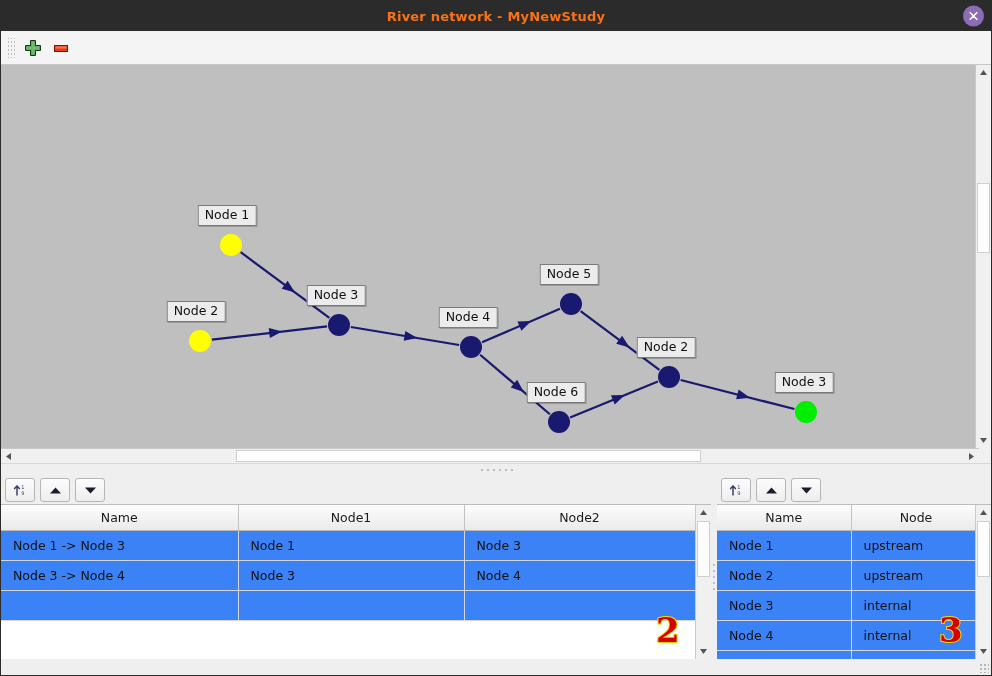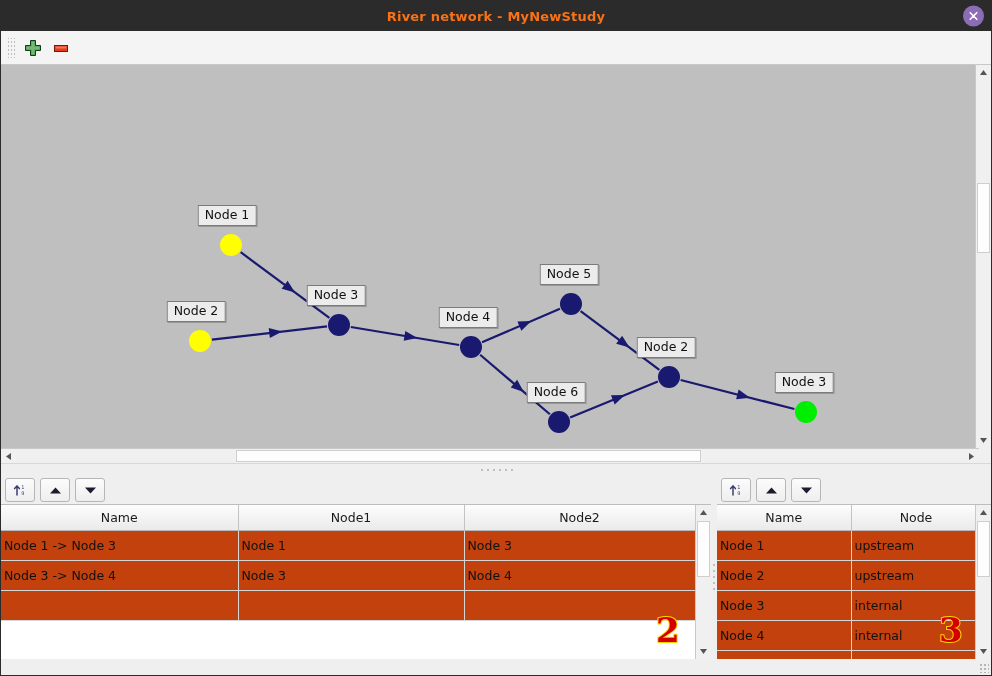--- a/index.html
+++ b/index.html
@@ -255,22 +255,22 @@
     font-weight: normal;
     height: 23px;
     text-align: center;
     color: #1a1a1a;
     font-size: 12.5px;
   }
   table.grid td {
     border-right: 1px solid #d6d6d6;
     border-bottom: 1px solid #d6d6d6;
     height: 29px;
-    padding: 0 3px;
-    background: #c2410c;
+    padding: 0 12px;
+    background: #3b82f6;
     white-space: nowrap;
     overflow: hidden;
   }
   .tbl-scroll { flex: 1 1 auto; overflow: hidden; position: relative; }
   .tbl-vscroll {
     flex: 0 0 16px;
     width: 16px;
     background: #f0f0f0;
     border-left: 1px solid #c9c9c9;
     position: relative;

